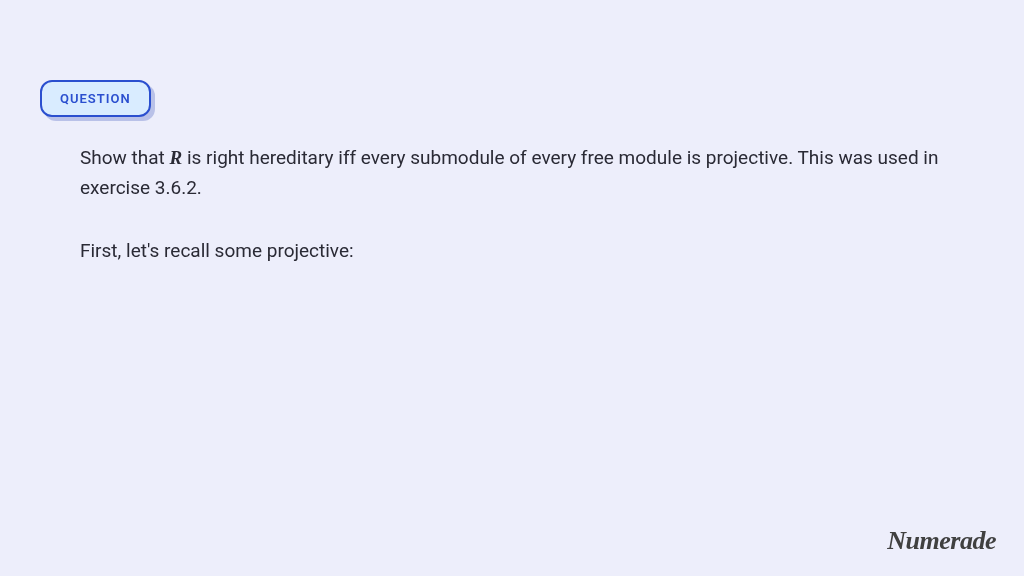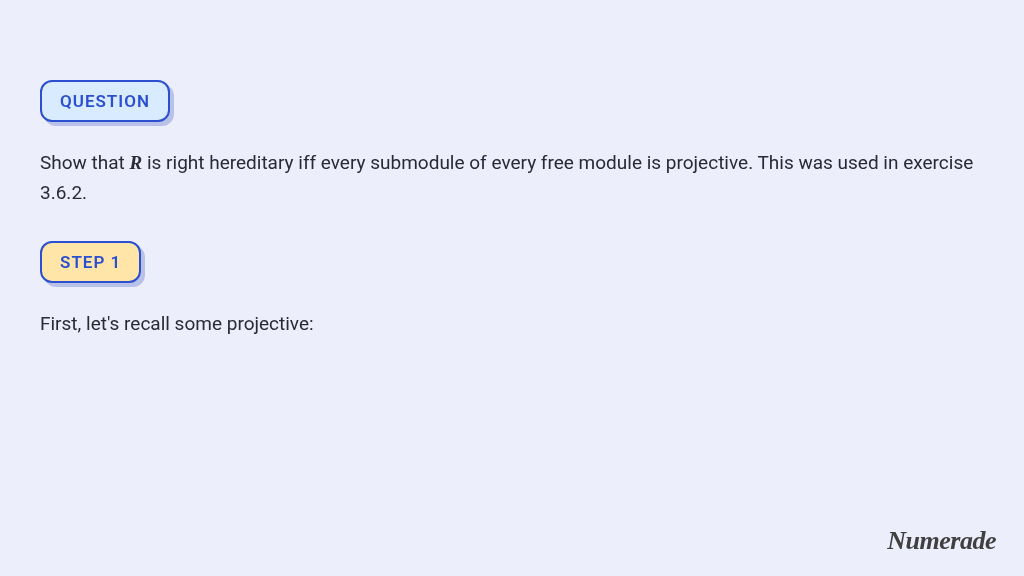--- a/index.html
+++ b/index.html
@@ -11,21 +11,21 @@
     position: relative;
     overflow: hidden;
   }
   .content {
     padding: 80px 40px 40px 40px;
   }
   .badge {
     display: inline-block;
     padding: 9px 18px;
     border-radius: 12px;
-    font-size: 17px;
+    font-size: 13px;
     font-weight: 600;
     letter-spacing: 1px;
     position: relative;
     margin-bottom: 26px;
   }
   .badge-question {
     background: #d9ecff;
     border: 2px solid #2b4fcf;
     color: #2b4fcf;
     box-shadow: 4px 4px 0 0 #b9c1e8;
@@ -34,20 +34,21 @@
     background: #ffe6a8;
     border: 2px solid #2b4fcf;
     color: #2b4fcf;
     box-shadow: 4px 4px 0 0 #b9c1e8;
   }
   .text-block {
     font-size: 19px;
     color: #2a2a35;
     line-height: 1.6;
     margin-bottom: 32px;
+    margin-left: 40px;
   }
   .math-var {
     font-family: "Times New Roman", serif;
     font-style: italic;
     font-weight: 600;
   }
   .logo {
     position: absolute;
     bottom: 20px;
     right: 28px;
@@ -65,21 +66,18 @@
 <div class="content">
 
   <div class="badge badge-question">
     <span>QUESTION</span>
   </div>
 
   <div class="text-block">
     <span>Show that </span><span class="math-var">R</span><span> is right hereditary iff every submodule of every free module is projective. This was used in exercise 3.6.2.</span>
   </div>
 
-  <div class="badge badge-step">
-    <span>STEP 1</span>
-  </div>
 
   <div class="text-block">First, let's recall some projective:</div>
 
 </div>
 
 <div class="logo">Numerade</div>
 
 </body></html>

